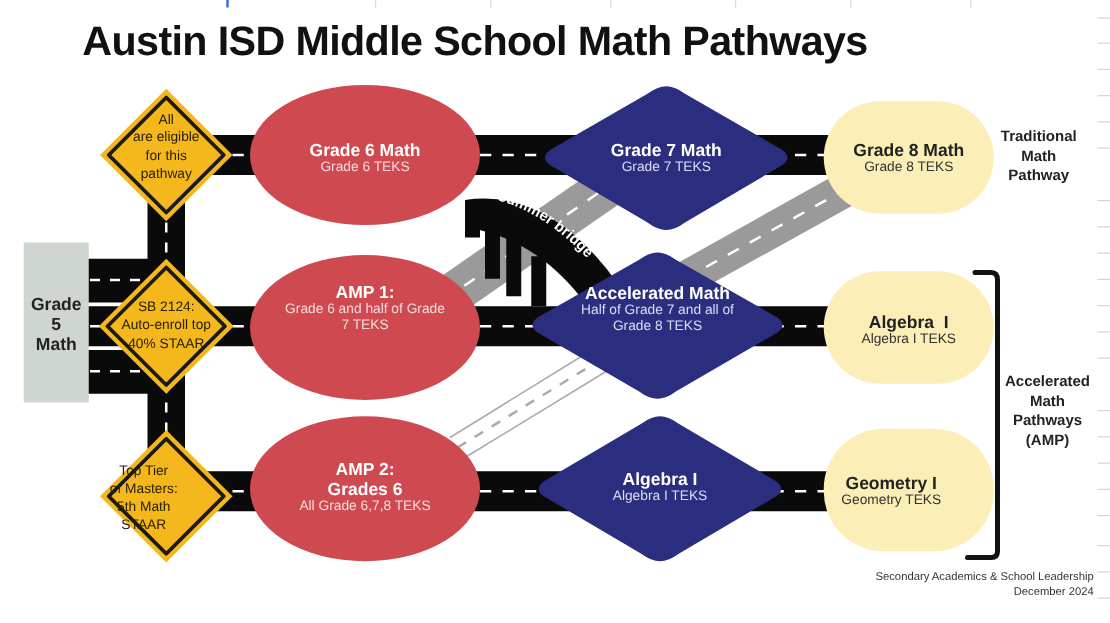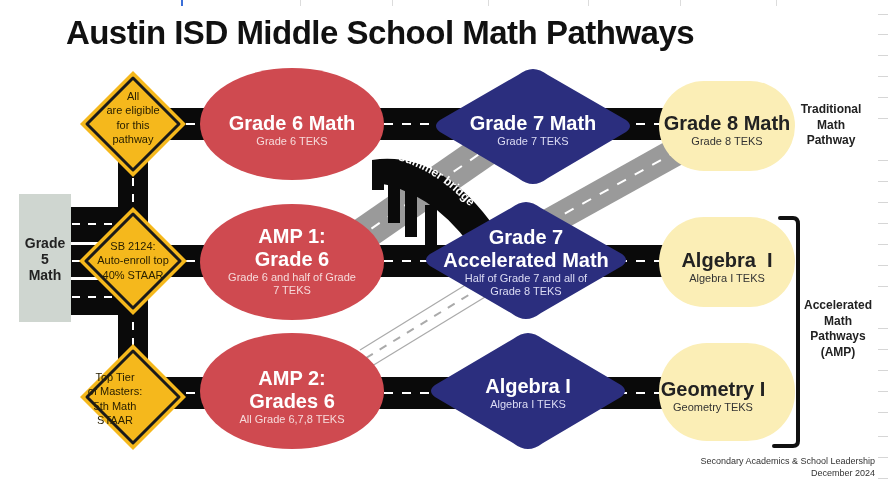--- a/index.html
+++ b/index.html
@@ -3,21 +3,21 @@
 <meta charset="utf-8">
 <style>
   html, body { margin: 0; padding: 0; background: #ffffff; }
   body { width: 888px; height: 498px; overflow: hidden; position: relative; font-family: "Liberation Sans", sans-serif; }
   #stage { position: absolute; left: 0; top: 0; width: 888px; height: 498px; }
   .title { position: absolute; left: 0; width: 760px; top: 14px; text-align: center; font-weight: bold; font-size: 33px; color: #111; letter-spacing: -0.5px; font-family: "Liberation Sans", sans-serif; }
   .grid-top { position: absolute; top: 0; height: 6px; border-left: 1px solid #dcdcdc; }
   .grid-top.first { border-left: 2px solid #3b6fd8; }
   .grid-right { position: absolute; left: 878px; width: 10px; border-top: 1px solid #d6d6d6; height: 0; }
   .lbl { position: absolute; text-align: center; font-family: "Liberation Sans", sans-serif; line-height: 1.15; }
-  .node-title { font-weight: bold; font-size: 20px; }
+  .node-title { font-weight: bold; font-size: 14px; }
   .node-sub { font-size: 11px; }
   .red-t { color: #ffffff; }
   .red-s { color: #f6dada; }
   .blue-t { color: #ffffff; }
   .blue-s { color: #dcdcf4; }
   .cream-t { color: #222; }
   .cream-s { color: #333; }
   .sign-text { font-size: 11px; color: #2a2000; line-height: 1.3; }
   .side-label { font-weight: bold; font-size: 12px; color: #222; line-height: 1.3; }
   .footer { position: absolute; right: 13px; top: 455px; text-align: right; font-size: 9px; color: #333; line-height: 1.35; }
@@ -171,36 +171,34 @@
   <div>5th Math</div>
   <div>STAAR</div>
 </div>
 
 <div class="lbl" style="left:200px; top:112px; width:184px;">
   <div class="node-title red-t">Grade 6 Math</div>
   <div class="node-sub red-s">Grade 6 TEKS</div>
 </div>
 <div class="lbl" style="left:200px; top:225px; width:184px;">
   <div class="node-title red-t">AMP 1:</div>
-  <div class="node-title red-t">Grade 6</div>
   <div class="node-sub red-s">Grade 6 and half of Grade</div>
   <div class="node-sub red-s">7 TEKS</div>
 </div>
 <div class="lbl" style="left:200px; top:367px; width:184px;">
   <div class="node-title red-t">AMP 2:</div>
   <div class="node-title red-t">Grades 6</div>
   <div class="node-sub red-s">All Grade 6,7,8 TEKS</div>
 </div>
 
 <div class="lbl" style="left:448px; top:112px; width:170px;">
   <div class="node-title blue-t">Grade 7 Math</div>
   <div class="node-sub blue-s">Grade 7 TEKS</div>
 </div>
 <div class="lbl" style="left:440px; top:226px; width:172px;">
-  <div class="node-title blue-t">Grade 7</div>
   <div class="node-title blue-t">Accelerated Math</div>
   <div class="node-sub blue-s">Half of Grade 7 and all of</div>
   <div class="node-sub blue-s">Grade 8 TEKS</div>
 </div>
 <div class="lbl" style="left:443px; top:375px; width:170px;">
   <div class="node-title blue-t">Algebra I</div>
   <div class="node-sub blue-s">Algebra I TEKS</div>
 </div>
 
 <div class="lbl" style="left:659px; top:112px; width:136px;">

